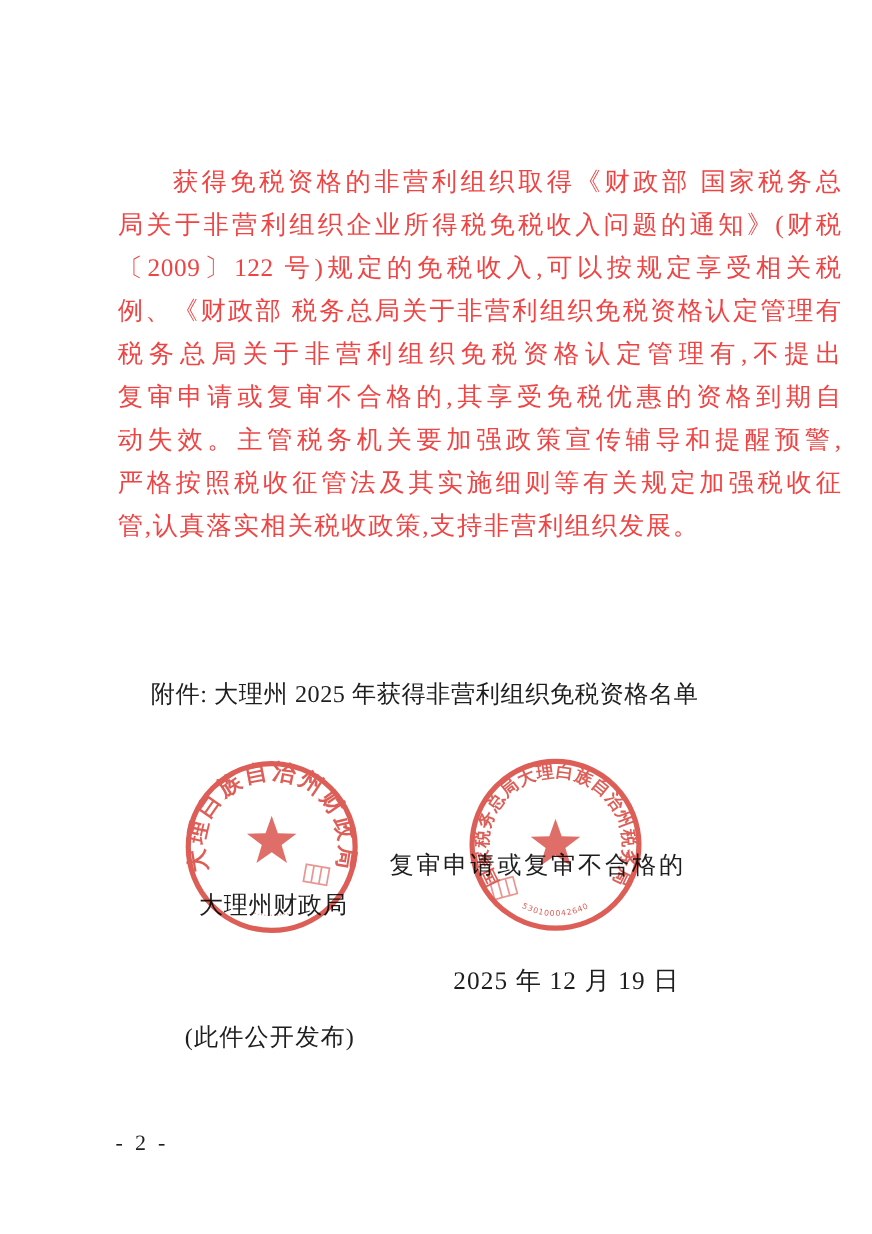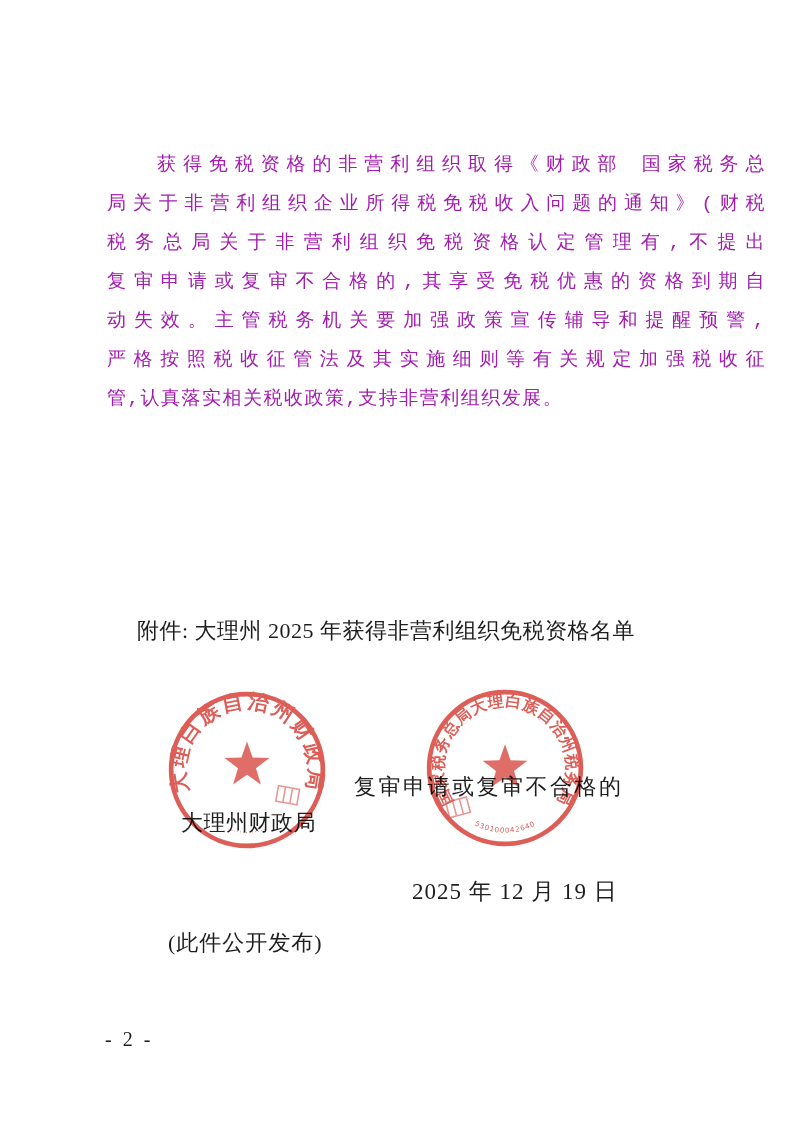--- a/index.html
+++ b/index.html
@@ -13,24 +13,23 @@
     background: #ffffff;
     color: #1e1e1e;
     overflow: hidden;
   }
   
   .body-text {
     position: absolute;
     left: 107px;
     top: 146px;
     width: 658px;
-    font-size: 19px;
+    font-size: 23px;
     line-height: 39px;
-    color: #a21caf;
-    font-family: Liberation Mono, monospace;
+    color: #ef4444;
   }
   .para-line {
     text-align: justify;
     text-align-last: justify;
     white-space: nowrap;
     letter-spacing: 0.5px;
   }
   .para-line:first-child { text-indent: 50px; }
   .para-line.last-line { text-align-last: left; letter-spacing: 1.5px; }
   
@@ -80,20 +79,22 @@
   .seal-deco { stroke: currentColor; fill: none; stroke-width: 2; opacity: 0.65; }
 </style>
 </head>
 <body style="--seal-color: #d84840;">
 
 <div class="doc" style="color: rgb(30, 30, 30); background: rgb(255, 255, 255);">
 
   <div class="body-text">
       <div class="para-line">获得免税资格的非营利组织取得《财政部 国家税务总</div>
       <div class="para-line">局关于非营利组织企业所得税免税收入问题的通知》(财税</div>
+      <div class="para-line">〔2009〕122 号)规定的免税收入,可以按规定享受相关税</div>
+      <div class="para-line">例、《财政部 税务总局关于非营利组织免税资格认定管理有</div>
       <div class="para-line">税务总局关于非营利组织免税资格认定管理有,不提出</div>
       <div class="para-line">复审申请或复审不合格的,其享受免税优惠的资格到期自</div>
       <div class="para-line">动失效。主管税务机关要加强政策宣传辅导和提醒预警,</div>
       <div class="para-line">严格按照税收征管法及其实施细则等有关规定加强税收征</div>
       <div class="para-line last-line">管,认真落实相关税收政策,支持非营利组织发展。</div>
     </div>
 
   <div class="attachment">附件: 大理州 2025 年获得非营利组织免税资格名单</div>
 
   <div class="sig sig-left">大理州财政局</div>

